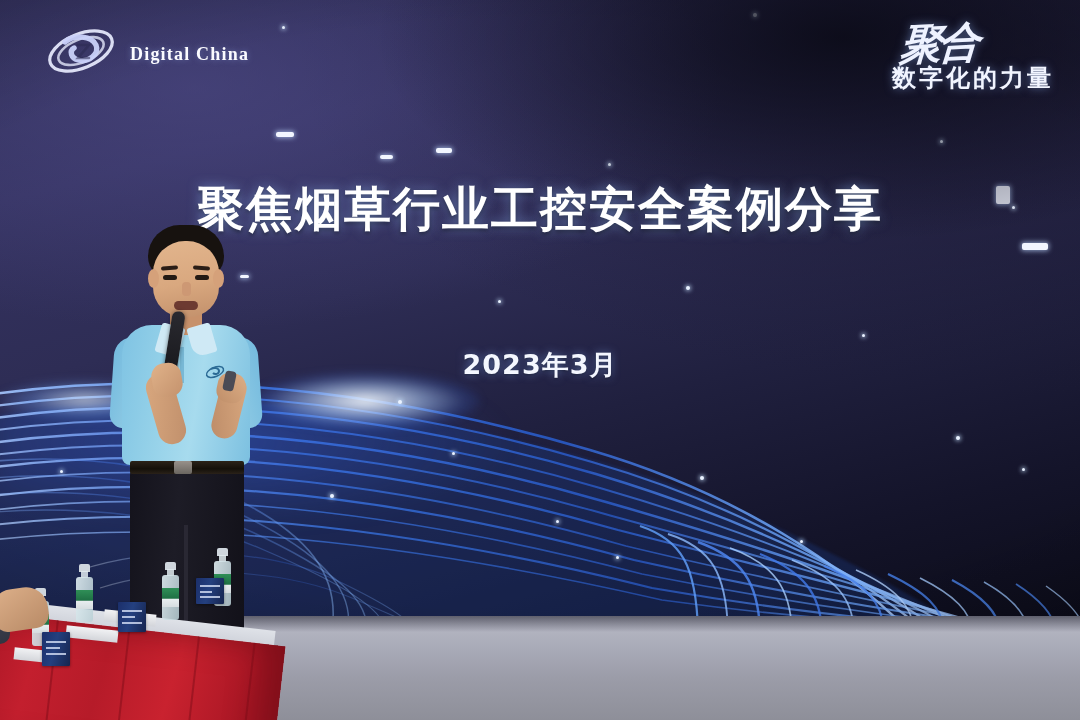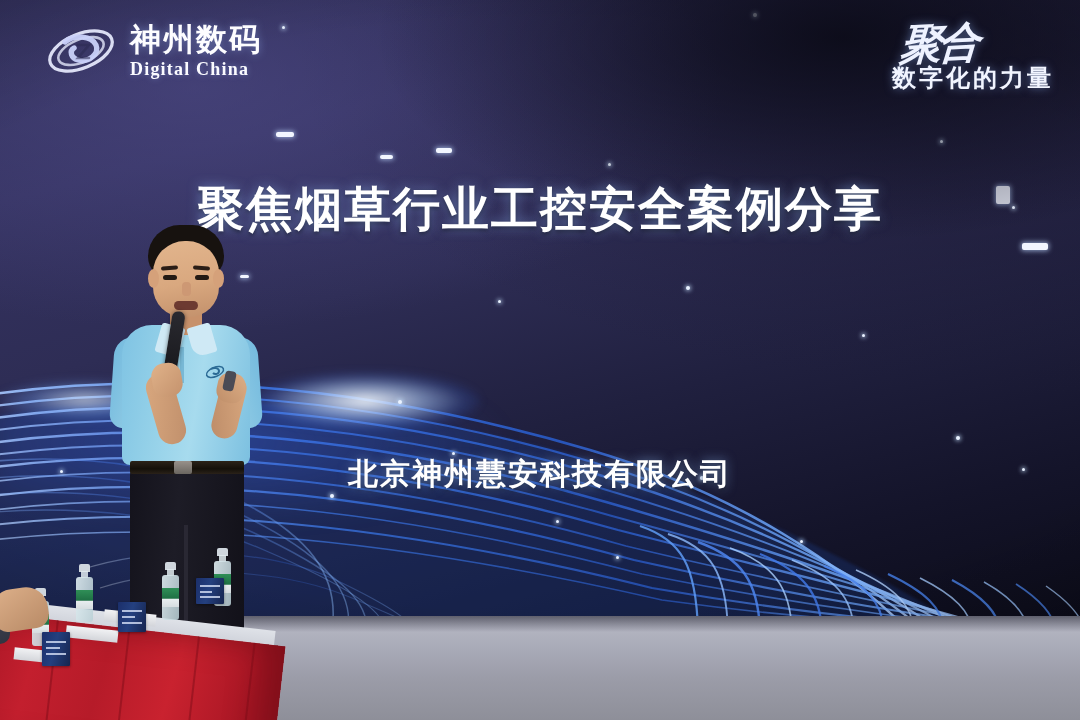--- a/index.html
+++ b/index.html
@@ -455,35 +455,34 @@
     <div class="streak" style="left:276px;top:132px;width:18px;height:5px;"></div>
     <div class="streak" style="left:380px;top:155px;width:13px;height:4px;"></div>
     <div class="streak" style="left:436px;top:148px;width:16px;height:5px;"></div>
     <div class="streak" style="left:1022px;top:243px;width:26px;height:7px;"></div>
     <div class="streak" style="left:996px;top:186px;width:14px;height:18px;opacity:0.85;"></div>
     <div class="streak" style="left:240px;top:275px;width:9px;height:3px;"></div>
 
     <div class="led-vignette"></div>
 
     <div class="slide-title">聚焦烟草行业工控安全案例分享</div>
-    <div class="slide-company">北京神州慧安科技有限公司</div>
+    <div class="slide-date">2023年3月</div>
 
     <div class="logo-dc">
       <span class="mark">
         <svg viewBox="0 0 74 62" width="74" height="62" xmlns="http://www.w3.org/2000/svg">
           <g fill="none" stroke="#e9ecff" stroke-linecap="round">
             <ellipse cx="37" cy="31" rx="33" ry="17" transform="rotate(-22 37 31)" stroke-width="3.2" opacity="0.95"></ellipse>
             <ellipse cx="37" cy="31" rx="24" ry="11.5" transform="rotate(-22 37 31)" stroke-width="2.6" opacity="0.8"></ellipse>
             <path d="M21 22 C 30 14, 48 16, 52 25 C 56 34, 44 43, 34 40 C 27 38, 25 31, 30 28" stroke-width="5.4" stroke="#cfd6ff" opacity="0.95"></path>
           </g>
           <path d="M34 25 L45 25 L34 38 L45 38" fill="none" stroke="#2b2a52" stroke-width="2.6" stroke-linecap="round" opacity="0.55"></path>
         </svg>
       </span>
       <span class="wordmark">
-        <span class="cn">神州数码</span>
         <span class="en">Digital China</span>
       </span>
     </div>
 
     <div class="logo-theme">
       <div class="calli">聚合</div>
       <div class="sub">数字化的力量</div>
     </div>
   </div>
 

